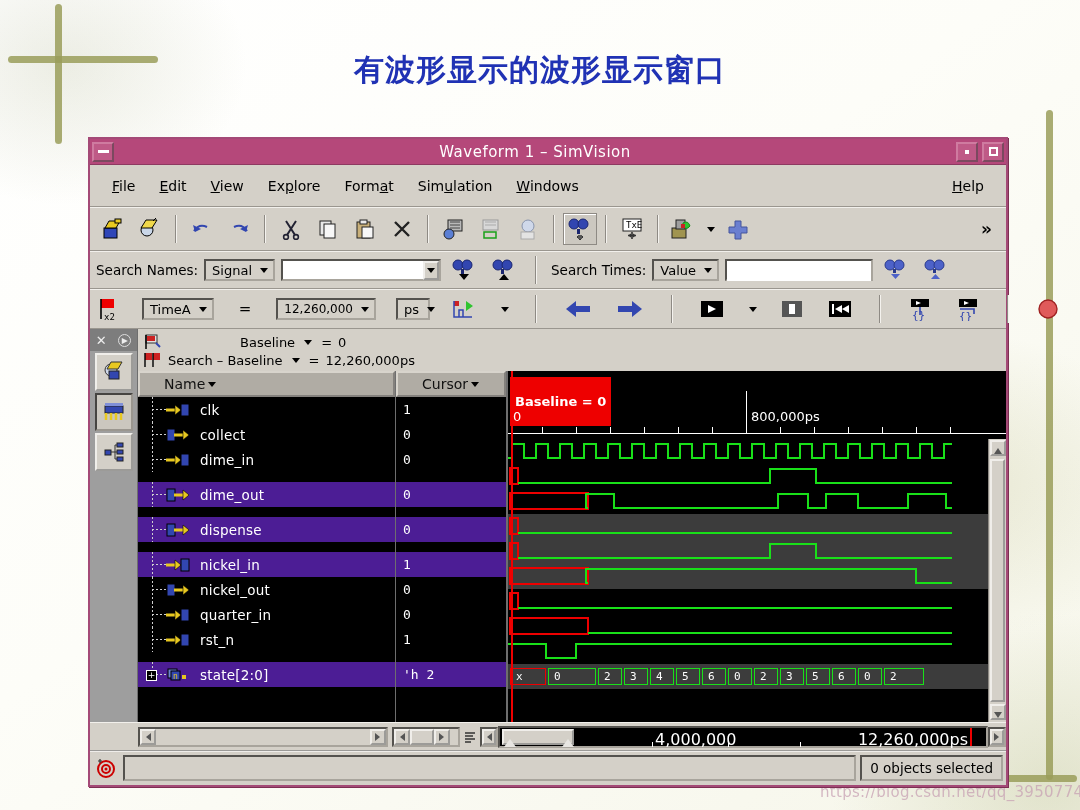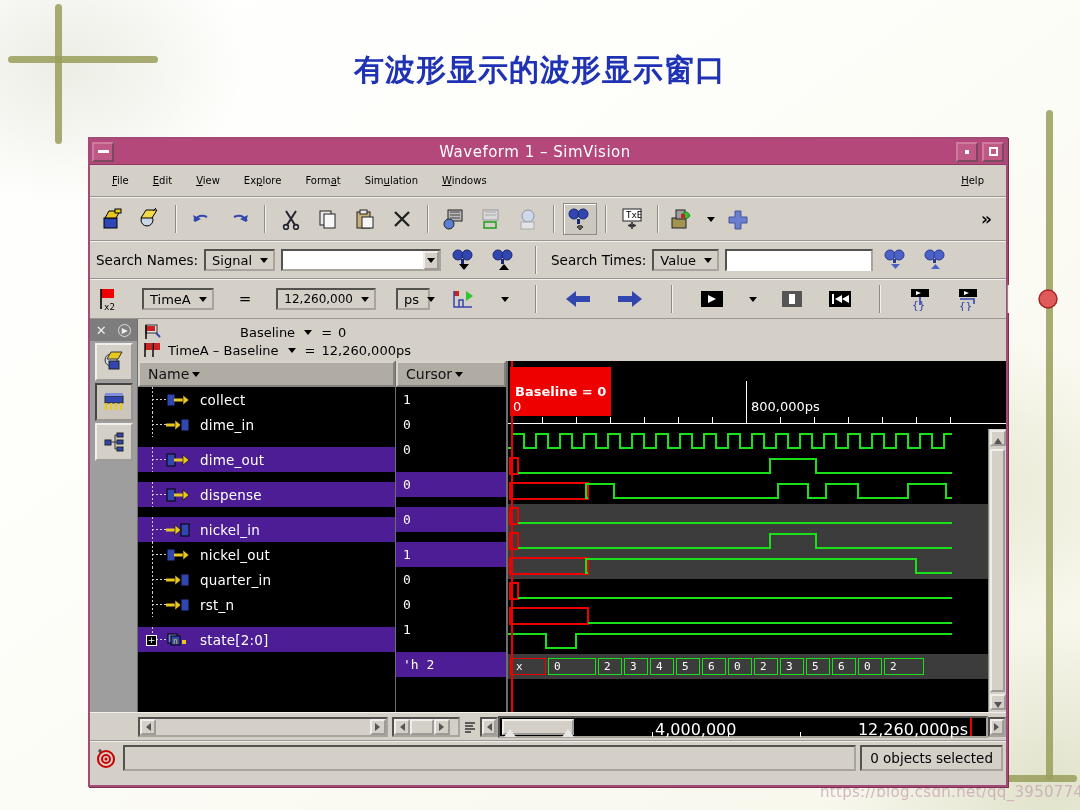--- a/index.html
+++ b/index.html
@@ -48,22 +48,22 @@
   #titlebar .tb-btn .minus{width:11px;height:3px;background:#ffffff;}
   #titlebar .tb-btn .sq{width:9px;height:9px;border:2px solid #ffffff;}
   #titlebar .tb-btn .dot{width:4px;height:4px;background:#ffffff;}
   #window-title{
     flex:1;text-align:center;color:#ffffff;font-size:15px;letter-spacing:.5px;
     font-family:"DejaVu Sans","Liberation Sans",sans-serif;
   }
 
   
   #menubar{
-    height:32px;background:#d4d0c8;display:flex;align-items:center;
-    padding:12px 10px;border-bottom:1px solid #9a968f;font-size:10px;color:#000;
+    height:42px;background:#d4d0c8;display:flex;align-items:center;
+    padding:12px 10px;border-bottom:1px solid #9a968f;font-size:14px;color:#000;
   }
   #menubar .mi{padding:3px 12px;cursor:default;white-space:nowrap;}
   #menubar .spacer{flex:1;}
   .uline{text-decoration:underline;}
 
   
   .toolbar{
     background:#d4d0c8;display:flex;align-items:center;padding:3px 6px;gap:3px;
     border-top:1px solid #f2f0ec;border-bottom:1px solid #9a968f;
   }
@@ -100,21 +100,21 @@
 
   #panes{flex:1;display:flex;flex-direction:column;}
   #baseline-bar{height:42px;background:#d4d0c8;padding:4px 0 0 6px;font-size:13px;color:#000;}
   #baseline-bar .row{display:flex;align-items:center;height:18px;gap:6px;}
   .flagicon{width:18px;height:16px;position:relative;}
   .dn-arrow{display:inline-block;width:0;height:0;border-left:4px solid transparent;
             border-right:4px solid transparent;border-top:5px solid #000;margin:0 3px;vertical-align:middle;}
 
   #grid{flex:1;display:flex;}
   .colhdr{height:26px;background:#b0aca4;border:2px outset #d8d4cc;
-          display:flex;align-items:center;padding-left:8px;font-size:14px;color:#111;}
+          display:flex;align-items:center;padding-left:24px;font-size:14px;color:#111;}
   #names-pane{width:258px;display:flex;flex-direction:column;border-right:1px solid #6e6e6e;}
   #names-list{flex:1;background:#000;position:relative;overflow:hidden;}
   #cursor-pane{width:112px;display:flex;flex-direction:column;border-right:2px solid #6e6e6e;}
   #cursor-list{flex:1;background:#000;position:relative;overflow:hidden;}
   #wave-pane{flex:1;display:flex;flex-direction:column;background:#000;position:relative;}
 
   .srow{height:25px;display:flex;align-items:center;position:relative;color:#ffffff;font-size:13px;}
   .srow.alt{background:#4c1d95;margin-top:10px;}
   .srow .tree{position:absolute;left:14px;top:0;bottom:0;width:1px;
               background:repeating-linear-gradient(to bottom,#cfcfcf 0 2px,transparent 2px 4px);}
@@ -525,35 +525,45 @@
           <span>0</span>
         </div>
         <div class="row">
           <span class="flagicon">
             <svg width="18" height="16" viewBox="0 0 18 16">
                 <rect x="1" y="1" width="7" height="7" fill="#cc2222"></rect>
                 <rect x="9" y="1" width="7" height="7" fill="#cc2222"></rect>
                 <path d="M1 1 v14 M9 1 v14" stroke="#000" stroke-width="1.4"></path>
               </svg>
           </span>
-          <span>TimeA – Baseline</span>
+          <span>Search – Baseline</span>
           <span class="dn-arrow"></span>
           <span>=</span>
           <span>12,260,000ps</span>
         </div>
       </div>
 
       <div id="grid">
 
         <div id="names-pane">
           <div class="colhdr">
             <span>Name</span>
             <span class="dn-arrow"></span>
           </div>
           <div id="names-list">
+              <div class="srow">
+                <div class="tree"></div>
+                <div class="stub"></div>
+                <div class="sigicon"><svg width="26" height="14" viewBox="0 0 26 14">
+                    <path d="M0 7 h11" stroke="#e8c820" stroke-width="3"></path>
+                    <path d="M9 2 l6 5 l-6 5 z" fill="#e8c820" stroke="#000" stroke-width=".6"></path>
+                    <rect x="15" y="1" width="8" height="12" fill="#3246b0" stroke="#000"></rect>
+                  </svg></div>
+                <div class="signame">clk</div>
+              </div>
               <div class="srow">
                 <div class="tree"></div>
                 <div class="stub"></div>
                 <div class="sigicon"><svg width="26" height="14" viewBox="0 0 26 14">
                     <rect x="1" y="1" width="8" height="12" fill="#3246b0" stroke="#000"></rect>
                     <path d="M8 7 h12" stroke="#e8c820" stroke-width="3"></path>
                     <path d="M17 2 l6 5 l-6 5 z" fill="#e8c820" stroke="#000" stroke-width=".6"></path>
                   </svg></div>
                 <div class="signame">collect</div>
               </div>

